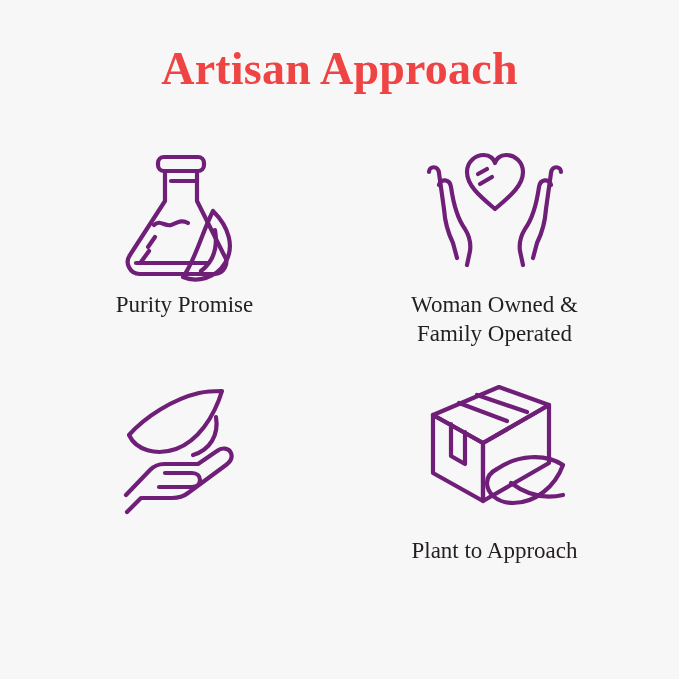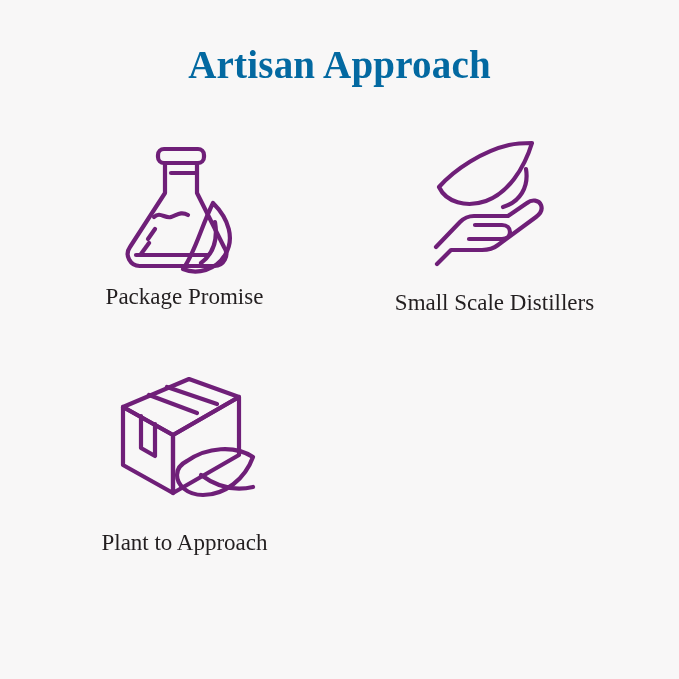--- a/index.html
+++ b/index.html
@@ -21,24 +21,24 @@
     background: #f8f7f7;
     box-sizing: border-box;
     display: flex;
     flex-direction: column;
     align-items: center;
   }
   .page-title {
     margin-top: 44px;
     font-family: "Liberation Serif", "DejaVu Serif", serif;
     font-weight: bold;
-    font-size: 39px;
+    font-size: 46px;
     line-height: 1.08;
     letter-spacing: 0.2px;
-    color: #0369a1;
+    color: #ef4444;
     text-align: center;
     white-space: nowrap;
   }
   .grid {
     margin-top: 38px;
     width: 620px;
     display: grid;
     grid-template-columns: 1fr 1fr;
     grid-template-rows: 240px 240px;
     column-gap: 0px;
@@ -97,36 +97,56 @@
 
           <path d="M26 131 h72"></path>
 
           <path d="M45 105 l-7 10"></path>
           <path d="M39 119 l-8 11"></path>
 
           <path d="M103 79 c16 16 22 36 12 52 c-9 15 -28 20 -42 14 c12 -16 18 -42 30 -66 z"></path>
           <path d="M105 98 c3 18 -2 32 -14 41"></path>
         </svg>
       </div>
-      <div class="cell-label">Package Promise</div>
+      <div class="cell-label">Purity Promise</div>
     </div>
 
+    <div class="cell r1">
+      <div class="cell-icon">
+        <svg width="160" height="150" viewBox="0 0 160 150" fill="none" stroke="#6f1f78" stroke-width="4.2" stroke-linecap="round" stroke-linejoin="round">
+
+          <path d="M80 77 C66 65 52 54 52 40 C52 30 60 23 69 23 C75 23 79 27 80 31 C81 27 85 23 91 23 C100 23 108 30 108 40 C108 54 94 65 80 77 Z"></path>
+
+          <path d="M63 42 l9 -5"></path>
+          <path d="M65 52 l12 -7"></path>
+
+          <path d="M14 40 c0 -6 9 -7 10 1 l5 36"></path>
+          <path d="M24 53 c2 -7 11 -6 12 2 c2 14 6 31 14 42 c5 8 6 15 5 22 l-3 14"></path>
+          <path d="M29 77 c1 14 5 26 9 34 l4 15"></path>
+
+          <path d="M146 40 c0 -6 -9 -7 -10 1 l-5 36"></path>
+          <path d="M136 53 c-2 -7 -11 -6 -12 2 c-2 14 -6 31 -14 42 c-5 8 -6 15 -5 22 l3 14"></path>
+          <path d="M131 77 c-1 14 -5 26 -9 34 l-4 15"></path>
+        </svg>
+      </div>
+      <div class="cell-label">Woman Owned &amp;
+Family Operated</div>
+    </div>
 
     <div class="cell r2">
       <div class="cell-icon">
         <svg width="150" height="140" viewBox="0 0 150 140" fill="none" stroke="#6f1f78" stroke-width="4.2" stroke-linecap="round" stroke-linejoin="round">
 
           <path d="M112 14 c-8 26 -24 50 -46 58 c-20 7 -40 1 -47 -14 c16 -18 44 -36 70 -42 c9 -2 17 -2 23 -2 z"></path>
           <path d="M106 40 c3 18 -6 33 -23 38"></path>
 
           <path d="M16 118 l24 -25 c4 -4 9 -6 14 -6 h34 l19 -13 c5 -4 12 -3 14 2 c2 5 -1 9 -5 12 l-38 28 c-5 4 -10 5 -16 5 H31 l-14 14"></path>
           <path d="M55 96 h27 c5 0 8 3 8 7 c0 4 -3 7 -8 7 H49"></path>
         </svg>
       </div>
-      <div class="cell-label">Small Scale Distillers</div>
     </div>
 
     <div class="cell r2">
       <div class="cell-icon">
         <svg width="160" height="140" viewBox="0 0 160 140" fill="none" stroke="#6f1f78" stroke-width="4.2" stroke-linecap="round" stroke-linejoin="round">
 
           <path d="M18 38 v58 l50 28 v-58 z"></path>
 
           <path d="M68 66 l66 -38 v58 l-66 38 z"></path>
 

